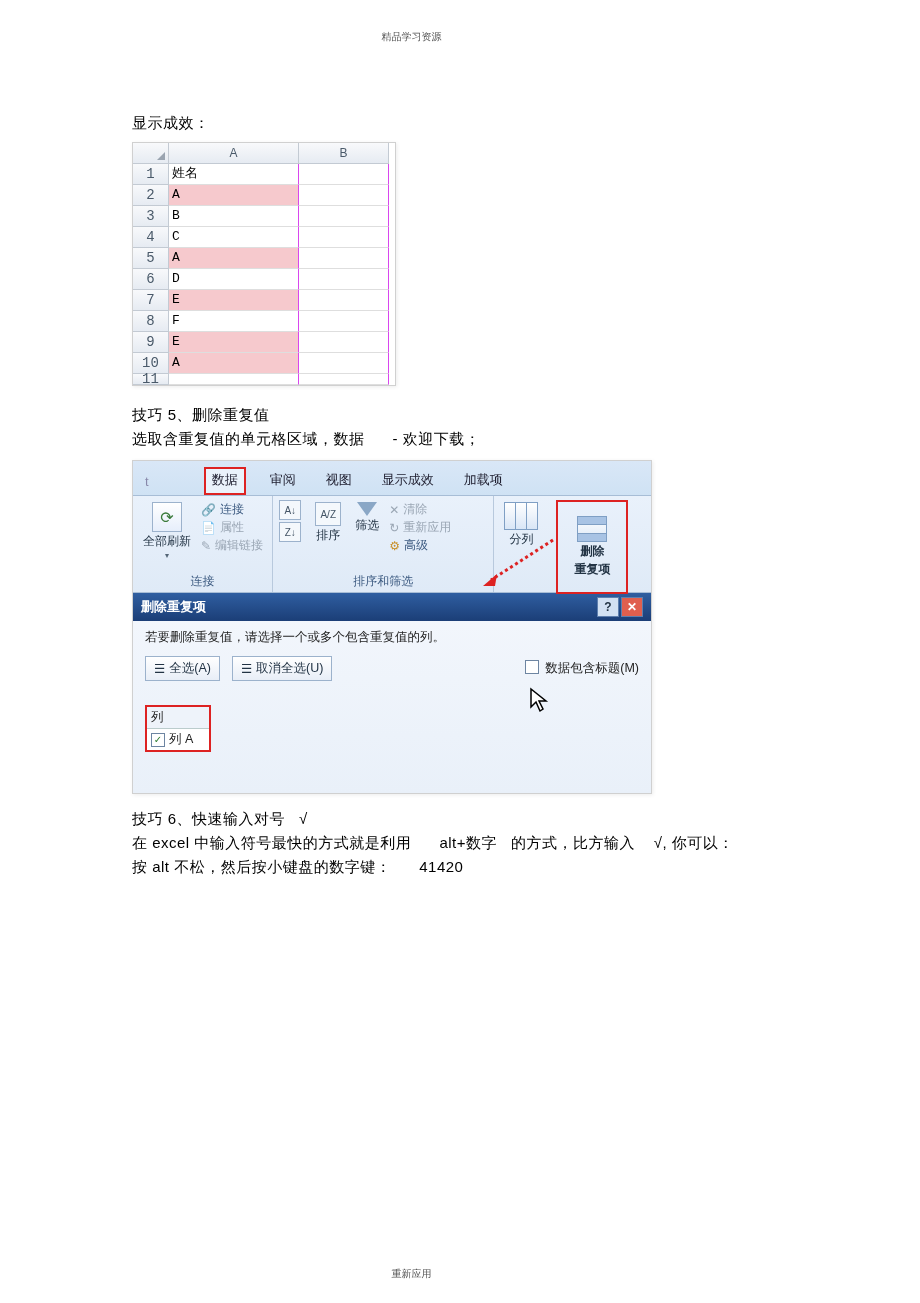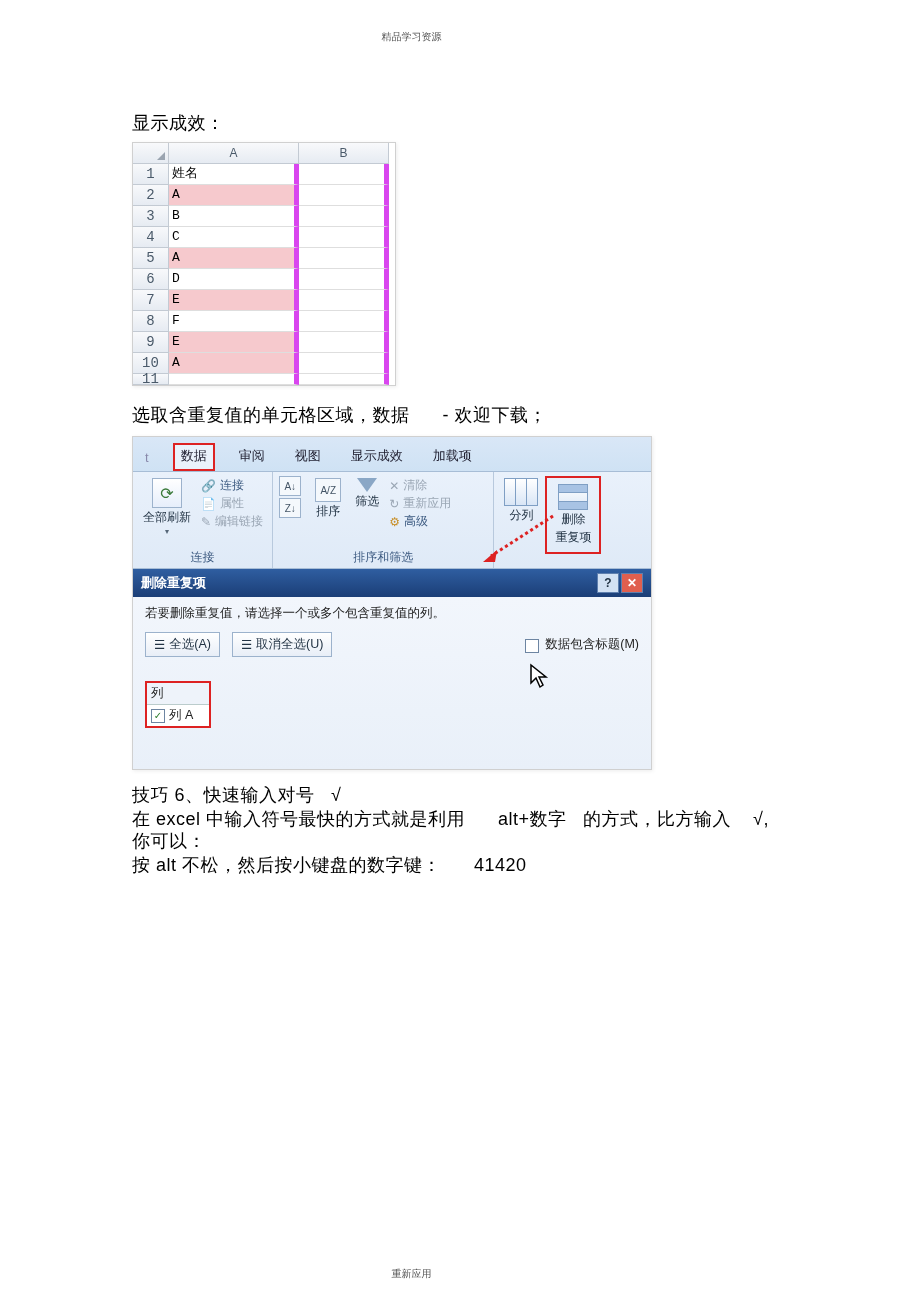--- a/index.html
+++ b/index.html
@@ -25,21 +25,21 @@
     font-size: 10px;
     color: #555;
   }
   .content-col {
     position: absolute;
     left: 132px;
     top: 112px;
     width: 660px;
   }
   .p {
-    font-size: 18px;
+    font-size: 15px;
     line-height: 22px;
     margin: 0 0 2px 0;
     letter-spacing: 0.5px;
   }
 
   
   .excel-wrap {
     border: 1px solid #d0d0d0;
     background: #ffffff;
     width: 262px;
@@ -83,21 +83,21 @@
     border-right: 1px solid #c3cad3;
     border-bottom: 1px solid #c3cad3;
     text-align: center;
     font-size: 14px;
     color: #4a5a6a;
     line-height: 20px;
     font-family: "Courier New", monospace;
   }
   .xl-cell {
     height: 20px;
-    border-right: 5px solid #d946ef;
+    border-right: 1px solid #d946ef;
     border-bottom: 1px solid #dedede;
     font-size: 13px;
     line-height: 20px;
     padding-left: 3px;
     font-family: "SimSun", "Courier New", monospace;
     background: #fff;
   }
   .xl-cell.hi { background: #f6c9cd; }
   .xl-rowhead.last { height: 10px; font-size: 14px; line-height: 10px; }
   .xl-cell.last { height: 10px; }
@@ -122,20 +122,21 @@
     font-size: 13px;
     color: #223;
   }
   .ribbon-tabs span {
     padding: 4px 6px 6px 6px;
   }
   .tab-active-outline {
     border: 2px solid #d22;
     padding: 2px 6px 4px 6px !important;
     background: #eaf2fb;
+    margin-left: 31px;
   }
   .ribbon-body {
     background: linear-gradient(#e9f1fb,#dfeaf7);
     height: 96px;
     display: flex;
     position: relative;
     border-bottom: 1px solid #a7bdd6;
   }
   .grp {
     border-right: 1px solid #b8c9dd;
@@ -165,21 +166,21 @@
   .mini-row.dim{ color:#9aa6b4;}
   .sort-btns { display:flex; flex-direction:column; gap:2px; margin-right:4px;}
   .sort-box { width:20px;height:18px;border:1px solid #9cb2cc;background:#f4f8fc;font-size:10px;display:flex;align-items:center;justify-content:center;color:#456; }
   .funnel {
     width:0;height:0;
     border-left:10px solid transparent;
     border-right:10px solid transparent;
     border-top:14px solid #8aa7c6;
     margin:0 auto;
   }
-  .red-box { border:2px solid #d22; padding:4px; }
+  .red-box { border:2px solid #d22; padding:12px;font-weight:bold; }
   .red-arrow {
     position:absolute;
     right:90px;
     top:40px;
     width:80px;
     height:50px;
   }
   .red-arrow svg{width:100%;height:100%}
   .icon-blank{
     width:28px;height:28px;border:1px solid #9cb2cc;background:linear-gradient(#fff,#e6eefb);
@@ -280,20 +281,21 @@
           <div class="xl-cell"></div>
           <div class="xl-rowhead">10</div>
           <div class="xl-cell hi">A</div>
           <div class="xl-cell"></div>
           <div class="xl-rowhead last">11</div>
           <div class="xl-cell last"></div>
           <div class="xl-cell last"></div>
         </div>
   </div>
 
+  <p class="p">技巧 5、删除重复值</p>
   <p class="p">
     <span>选取含重复值的单元格区域，数据</span>&nbsp;&nbsp;&nbsp;&nbsp;&nbsp;
     <span> -  欢迎下载；</span>
   </p>
 
   <div class="ribbon-wrap">
 
     <div class="ribbon-tabs">
       <span style="color:#88a;">t</span>
       <span class="tab-active-outline">数据</span>
@@ -356,21 +358,21 @@
             <div class="mini-row">
                   <span style="color:#c8902a;">⚙</span>
                   <span>高级</span>
                 </div>
           </div>
         </div>
         <div class="grp-label">排序和筛选</div>
       </div>
 
       <div class="grp" style="width:150px;border-right:none;">
-        <div style="display:flex;gap:3px;align-items:flex-start;">
+        <div style="display:flex;gap:14px;align-items:flex-start;">
           <div class="big-btn">
             <div class="icon-blank" style="width:32px;height:26px;background:linear-gradient(#fff,#d9e6f6);border:1px solid #7f9fc4;display:flex;">
               <div style="flex:1;border-right:1px solid #7f9fc4;"></div>
                   <div style="flex:1;border-right:1px solid #7f9fc4;"></div>
                   <div style="flex:1;"></div>
             </div>
             <span>分列</span>
           </div>
           <div class="red-box">
             <div class="big-btn">
@@ -407,21 +409,21 @@
 
       <div style="margin-top:10px; display:flex; align-items:center; gap:12px;">
         <span class="dlg-btn">
           <span>☰</span>
           <span>全选(A)</span>
         </span>
         <span class="dlg-btn">
           <span>☰</span>
           <span>取消全选(U)</span>
         </span>
-        <span style="margin-left:auto; display:flex; align-items:flex-end; gap:6px;">
+        <span style="margin-left:auto; display:flex; align-items:flex-start; gap:6px;">
           <span class="chk"></span>
           <span>数据包含标题(M)</span>
         </span>
       </div>
 
       <div class="col-box">
         <div class="hdr">列</div>
         <div class="row">
           <span class="chk">✓</span>
           <span>列 A</span>

